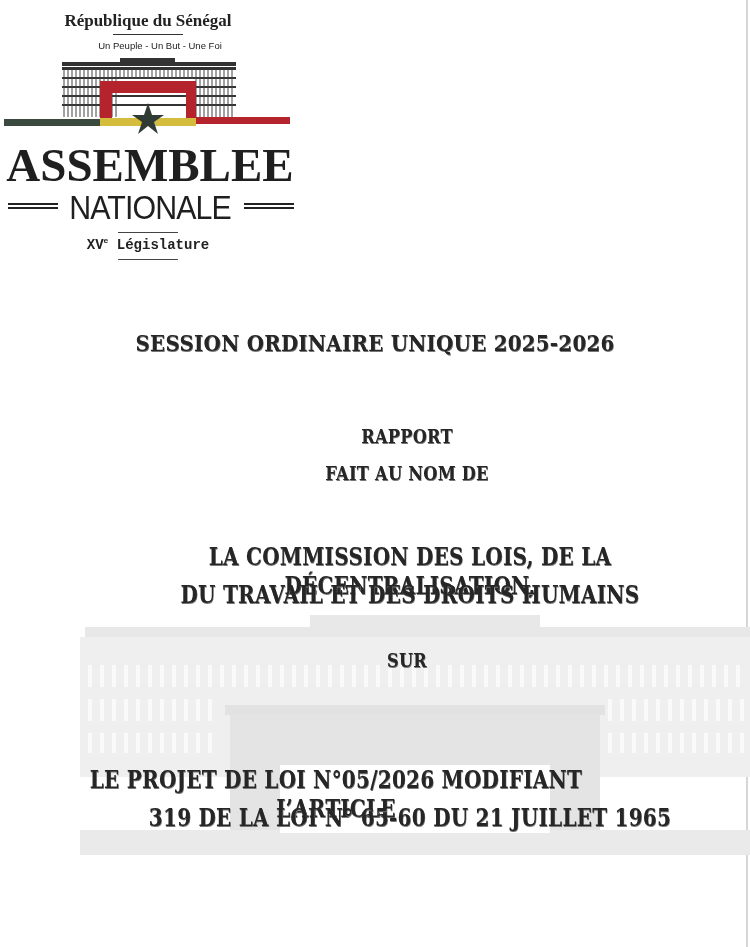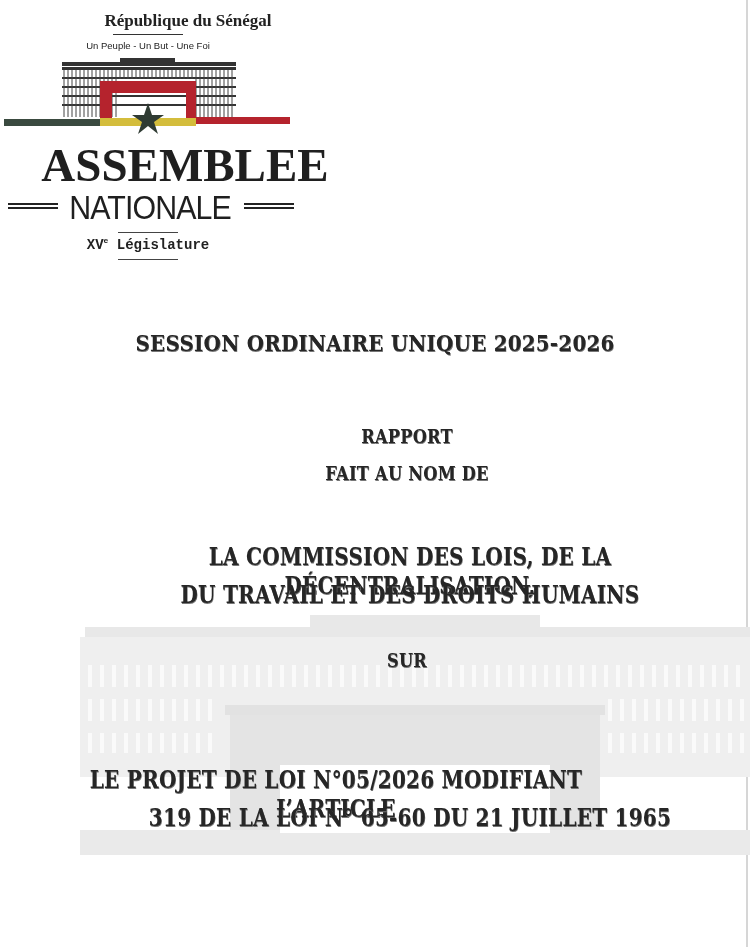--- a/index.html
+++ b/index.html
@@ -1,24 +1,24 @@
 <!DOCTYPE html>
 <html><head>
 <meta charset="utf-8">
 <style>
   html,body{margin:0;padding:0;background:#fff;}
   body{width:750px;height:947px;position:relative;overflow:hidden;font-family:"DejaVu Serif",serif;color:#222;}
   .right-edge{position:absolute;top:0;right:2px;width:2px;height:947px;background:#d6d6d6;}
   
   .logo{position:absolute;left:0;top:0;width:300px;height:270px;}
-  .rep{position:absolute;left:0;width:296px;top:11px;text-align:center;font-family:"Liberation Serif",serif;font-weight:bold;font-size:17px;color:#222;margin-left:40px;}
+  .rep{position:absolute;left:0;width:296px;top:11px;text-align:center;font-family:"Liberation Serif",serif;font-weight:bold;font-size:17px;color:#222;}
   .rep-rule{position:absolute;left:113px;top:34px;width:70px;height:1px;background:#333;}
-  .motto{position:absolute;left:0;width:296px;top:40px;text-align:center;font-family:"Liberation Sans",sans-serif;font-size:9.5px;color:#222;}
+  .motto{position:absolute;left:6px;width:296px;top:40px;text-align:center;font-family:"Liberation Sans",sans-serif;font-size:9.5px;color:#222;padding-left:6px;}
   .logo svg{position:absolute;left:0;top:55px;}
-  .assemblee{position:absolute;left:0;width:300px;top:140px;text-align:center;font-family:"Liberation Serif",serif;font-weight:bold;font-size:47px;letter-spacing:0px;color:#1f1f1f;line-height:50px;transform:scaleX(1.0);margin-left:35px;}
+  .assemblee{position:absolute;left:0;width:300px;top:140px;text-align:center;font-family:"Liberation Serif",serif;font-weight:bold;font-size:47px;letter-spacing:0px;color:#1f1f1f;line-height:50px;transform:scaleX(1.0);}
   .nat-row{position:absolute;left:0;width:300px;top:190px;height:36px;}
   .nat{position:absolute;left:52px;width:196px;top:0;text-align:center;font-family:"Liberation Sans",sans-serif;font-weight:normal;font-size:33px;letter-spacing:-1px;color:#1f1f1f;line-height:36px;transform:scaleX(0.92);}
   .dbl{position:absolute;height:2px;border-top:2px solid #222;border-bottom:2px solid #222;top:13px;}
   .leg-rule{position:absolute;height:1px;background:#444;left:118px;width:60px;}
   .leg{position:absolute;left:0;width:296px;top:236px;text-align:center;font-family:Liberation Mono, monospace;font-weight:bold;font-size:14px;color:#222;}
   .leg sup{font-size:8px;}
   
   .watermark{position:absolute;left:80px;top:615px;width:670px;height:255px;}
   
   .t{position:absolute;left:0;width:750px;text-align:center;font-family:"DejaVu Serif",serif;font-weight:bold;color:#262626;letter-spacing:0.3px;text-shadow:0.6px 0.6px 0 #777;}

